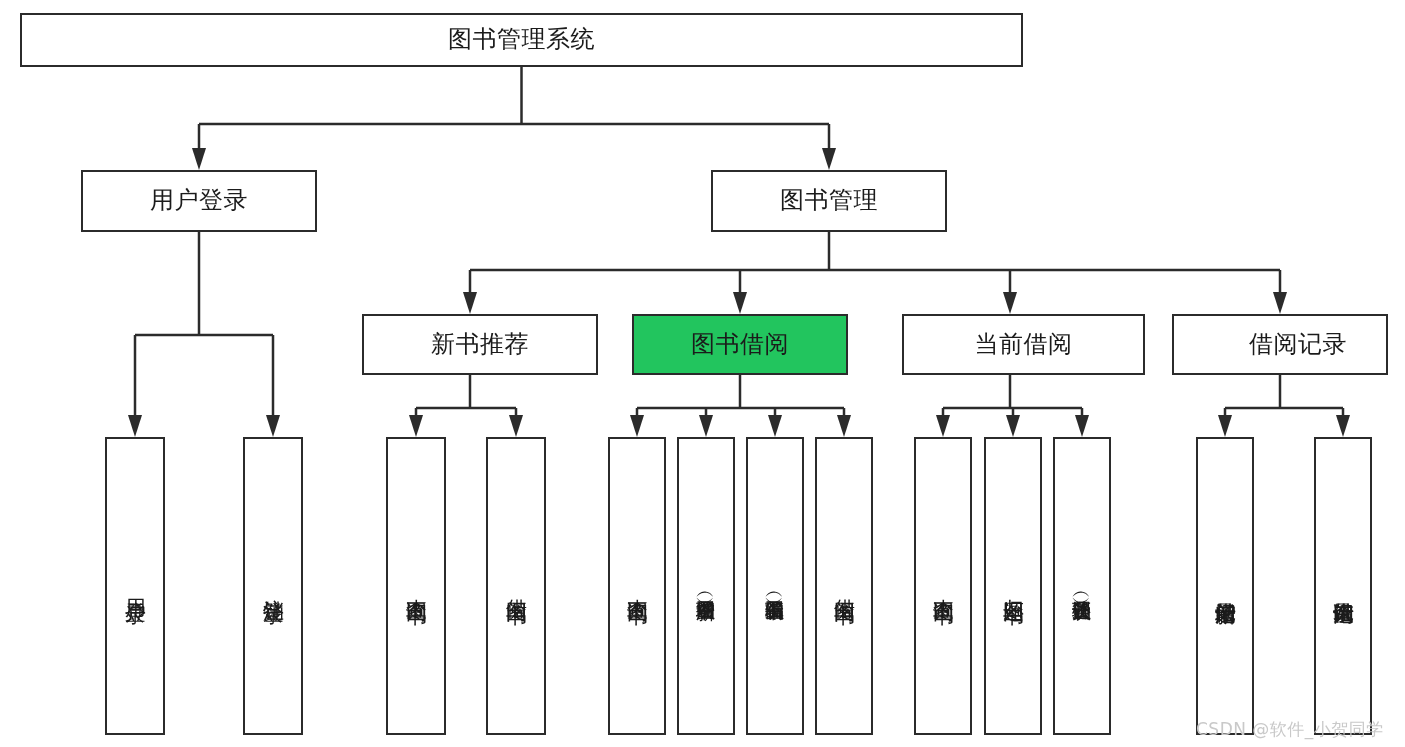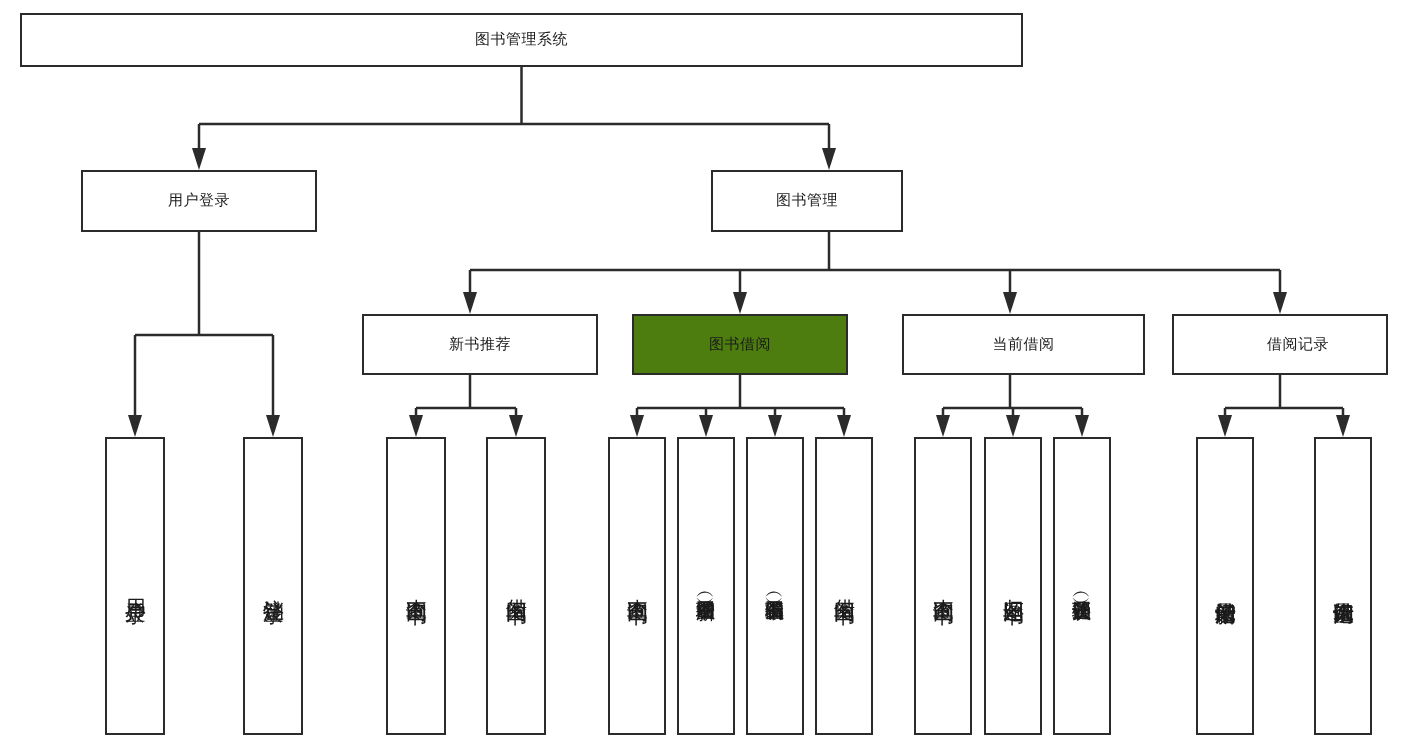--- a/index.html
+++ b/index.html
@@ -26,21 +26,21 @@
     position: absolute;
     box-sizing: border-box;
     border: 2px solid #2b2b2b;
     background: #ffffff;
     display: flex;
     align-items: center;
     justify-content: center;
     color: #1b1b1b;
   }
   .node-label {
-    font-size: 15px;
+    font-size: 24px;
     line-height: 1.15;
     letter-spacing: 0.5px;
     white-space: nowrap;
     text-align: center;
   }
   .node.vertical {
     align-items: center;
     justify-content: center;
     padding: 4px 0;
   }
@@ -121,27 +121,27 @@
       <line x1="1343" y1="408" x2="1343" y2="415" stroke="#2b2b2b" stroke-width="2.5"></line>
       <polygon points="1336,415 1350,415 1343,437" fill="#2b2b2b"></polygon>
     </svg>
   <div id="nodes">
       <div class="node" style="left: 20px; top: 13px; width: 1003px; height: 54px; border-color: rgb(43, 43, 43); background: rgb(255, 255, 255); color: rgb(27, 27, 27);">
         <span class="node-label">图书管理系统</span>
       </div>
       <div class="node" style="left: 81px; top: 170px; width: 236px; height: 62px; border-color: rgb(43, 43, 43); background: rgb(255, 255, 255); color: rgb(27, 27, 27);">
         <span class="node-label">用户登录</span>
       </div>
-      <div class="node" style="left: 711px; top: 170px; width: 192px; height: 62px; border-color: rgb(43, 43, 43); background: rgb(255, 255, 255); color: rgb(27, 27, 27);">
+      <div class="node" style="left: 711px; top: 170px; width: 236px; height: 62px; border-color: rgb(43, 43, 43); background: rgb(255, 255, 255); color: rgb(27, 27, 27);">
         <span class="node-label">图书管理</span>
       </div>
       <div class="node" style="left: 362px; top: 314px; width: 236px; height: 61px; border-color: rgb(43, 43, 43); background: rgb(255, 255, 255); color: rgb(27, 27, 27);">
         <span class="node-label">新书推荐</span>
       </div>
-      <div class="node" style="left: 632px; top: 314px; width: 216px; height: 61px; border-color: rgb(43, 43, 43); background: #4d7c0f; color: rgb(27, 27, 27);">
+      <div class="node" style="left: 632px; top: 314px; width: 216px; height: 61px; border-color: rgb(43, 43, 43); background: #22c55e; color: rgb(27, 27, 27);">
         <span class="node-label">图书借阅</span>
       </div>
       <div class="node" style="left: 902px; top: 314px; width: 243px; height: 61px; border-color: rgb(43, 43, 43); background: rgb(255, 255, 255); color: rgb(27, 27, 27);">
         <span class="node-label">当前借阅</span>
       </div>
       <div class="node" style="left: 1172px; top: 314px; width: 216px; height: 61px; border-color: rgb(43, 43, 43); background: rgb(255, 255, 255); color: rgb(27, 27, 27); padding-left: 36px;">
         <span class="node-label">借阅记录</span>
       </div>
       <div class="node vertical" style="left: 105px; top: 437px; width: 60px; height: 298px; border-color: rgb(43, 43, 43); background: rgb(255, 255, 255); color: rgb(27, 27, 27);">
         <span class="node-label" style="font-size: 21px;">用户登录</span>
@@ -176,13 +176,14 @@
       <div class="node vertical tight" style="left: 1053px; top: 437px; width: 58px; height: 298px; border-color: rgb(43, 43, 43); background: rgb(255, 255, 255); color: rgb(27, 27, 27);">
         <span class="node-label" style="font-size: 19px;">确认归还（管理员）</span>
       </div>
       <div class="node vertical tight" style="left: 1196px; top: 437px; width: 58px; height: 298px; border-color: rgb(43, 43, 43); background: rgb(255, 255, 255); color: rgb(27, 27, 27);">
         <span class="node-label" style="font-size: 21px;">新增借阅记录</span>
       </div>
       <div class="node vertical tight" style="left: 1314px; top: 437px; width: 58px; height: 298px; border-color: rgb(43, 43, 43); background: rgb(255, 255, 255); color: rgb(27, 27, 27);">
         <span class="node-label" style="font-size: 21px;">查询借阅记录</span>
       </div>
     </div>
+  <div class="watermark" style="left: 1196px; top: 718px; color: rgb(201, 201, 201);">CSDN @软件_小贺同学</div>
 </div>
 
 </body></html>

